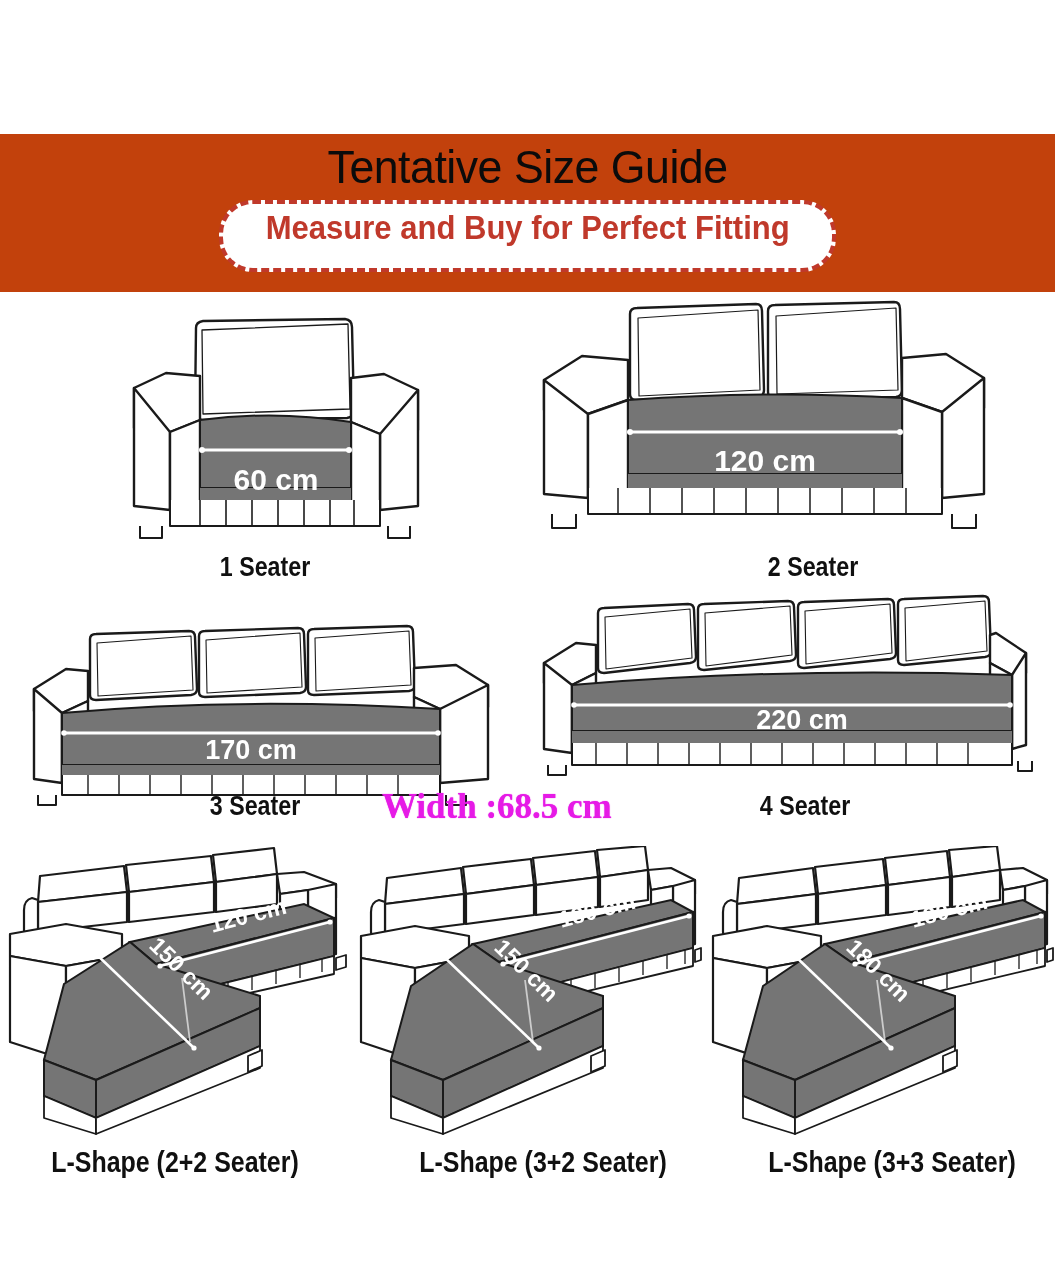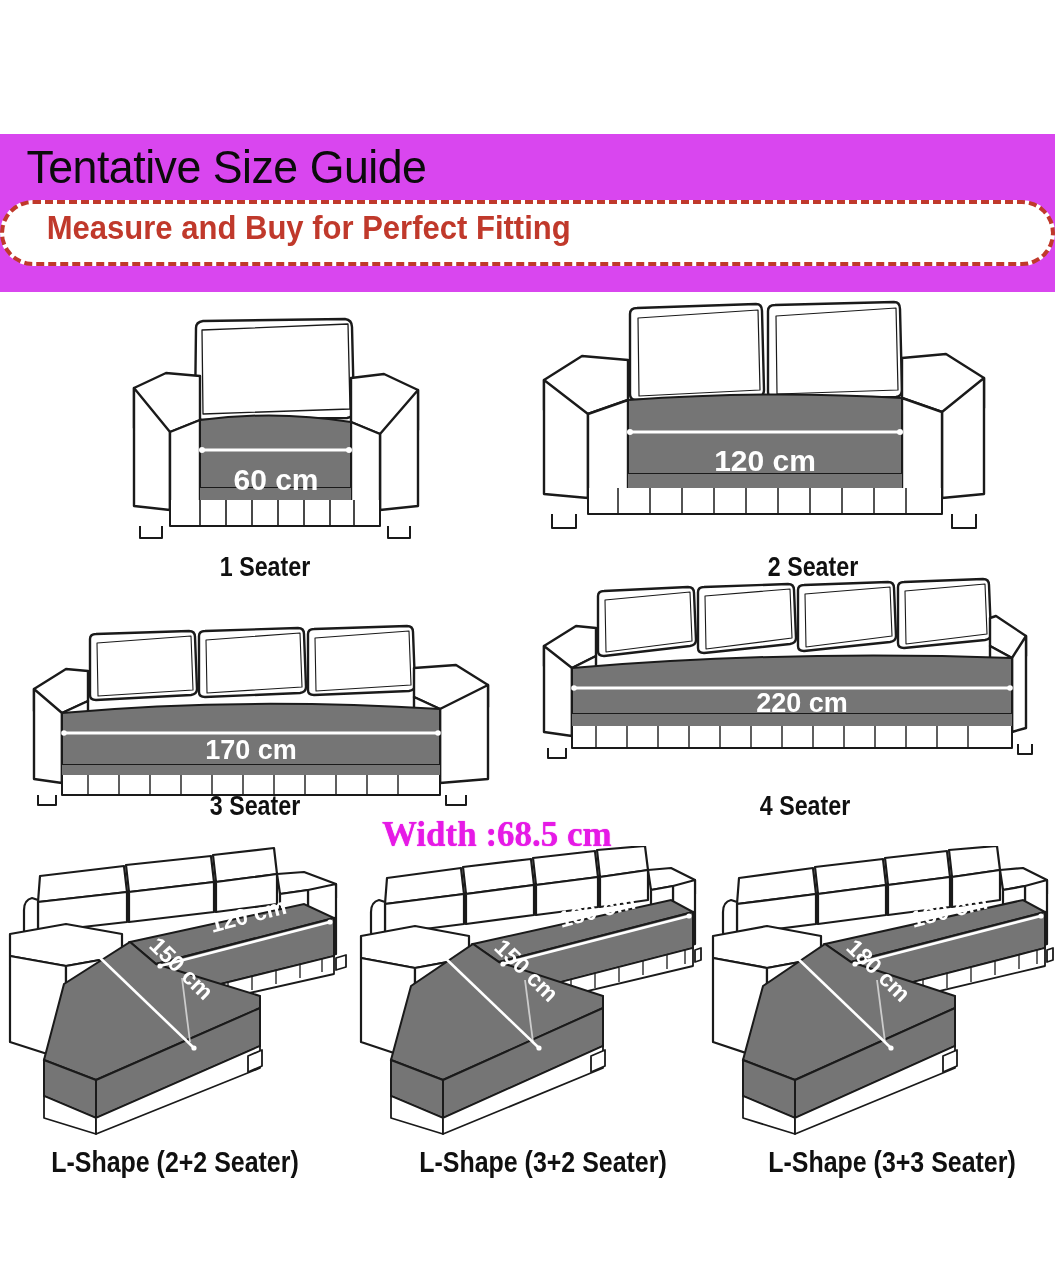--- a/index.html
+++ b/index.html
@@ -15,43 +15,44 @@
     overflow: hidden;
   }
 
   
   #header-band {
     position: absolute;
     left: 0;
     top: 134px;
     width: 1055px;
     height: 158px;
-    background: #d946ef;
+    background: #c2410c;
     display: flex;
     flex-direction: column;
+    align-items: center;
     justify-content: flex-start;
     box-sizing: border-box;
     padding-top: 6px;
   }
   #main-title {
     font-family: "Liberation Sans", sans-serif;
     font-size: 47px;
     font-weight: 400;
     color: #0b0b0b;
     letter-spacing: -0.5px;
     line-height: 1.15;
     white-space: nowrap;
     transform: scaleX(0.95);
   }
   #subtitle-pill {
     margin-top: 6px;
     border: 4px dashed #c0392b;
     border-radius: 34px;
     background: #ffffff;
-    padding: 3px 26px 14px 26px;
+    padding: 3px 26px 20px 26px;
     display: inline-block;
   }
   #subtitle-text {
     font-family: "Liberation Sans", sans-serif;
     font-size: 33px;
     font-weight: 700;
     color: #c0392b;
     white-space: nowrap;
     line-height: 1.25;
     transform: scaleX(0.94);
@@ -250,23 +251,23 @@
     <g>
       <line x1="38" y1="110" x2="412" y2="110" stroke="#ffffff" stroke-width="3"></line>
       <circle cx="38" cy="110" r="2.8" fill="#ffffff"></circle>
       <circle cx="412" cy="110" r="2.8" fill="#ffffff"></circle>
     </g>
     <text class="dimlabel" x="225" y="136" font-size="27" text-anchor="middle">170 cm</text>
   </svg>
 </div>
 <div class="caption row2" style="left:140px; top:791px; width:230px;">3 Seater</div>
 
-<div id="width-note" style="left:382px; top:787px;margin-top:28px;">Width :68.5 cm</div>
-
-<div class="fig" style="left:534px; top:576px;">
+<div id="width-note" style="left:382px; top:787px;">Width :68.5 cm</div>
+
+<div class="fig" style="left:534px; top:593px;">
   <svg width="500" height="190" viewBox="0 0 500 190">
     <g fill="none" stroke="#1a1a1a" stroke-width="2.4" stroke-linejoin="round" stroke-linecap="round">
 
       <path d="M64 20 q0 -5 6 -5 L154 11 q6 0 6 6 L162 64 q0 5 -6 6 L70 80 q-6 0 -6 -5 Z" fill="#ffffff"></path>
       <path d="M71 24 L156 16 L158 65 L72 76 Z" fill="#ffffff" stroke-width="1.1"></path>
       <path d="M164 16 q0 -5 6 -5 L254 8 q6 0 6 6 L262 62 q0 5 -6 6 L170 77 q-6 0 -6 -5 Z" fill="#ffffff"></path>
       <path d="M171 20 L256 13 L258 62 L172 73 Z" fill="#ffffff" stroke-width="1.1"></path>
       <path d="M264 14 q0 -5 6 -5 L354 6 q6 0 6 6 L362 60 q0 5 -6 6 L270 75 q-6 0 -6 -5 Z" fill="#ffffff"></path>
       <path d="M271 18 L356 11 L358 60 L272 71 Z" fill="#ffffff" stroke-width="1.1"></path>
       <path d="M364 11 q0 -5 6 -5 L449 3 q6 0 6 6 L457 58 q0 5 -6 6 L370 72 q-6 0 -6 -5 Z" fill="#ffffff"></path>

